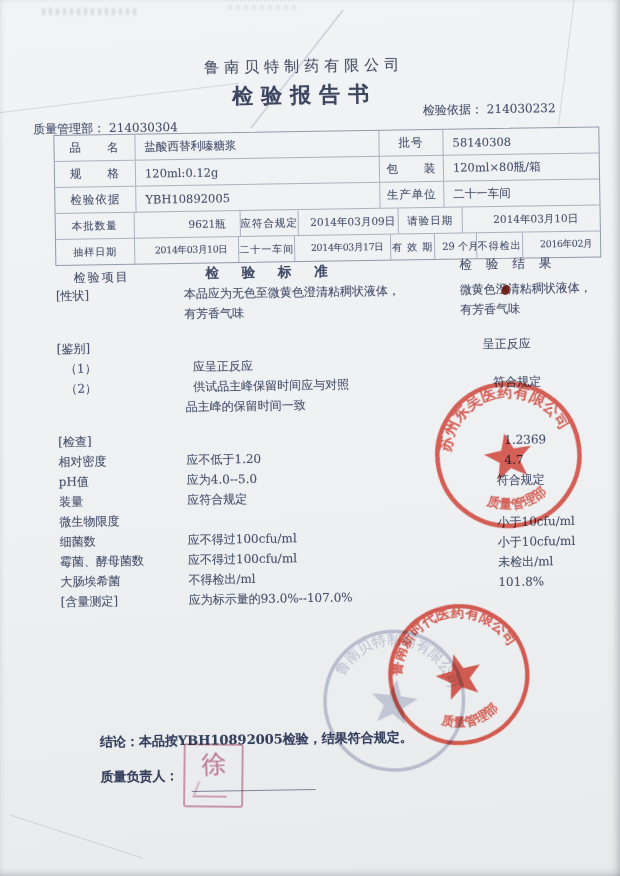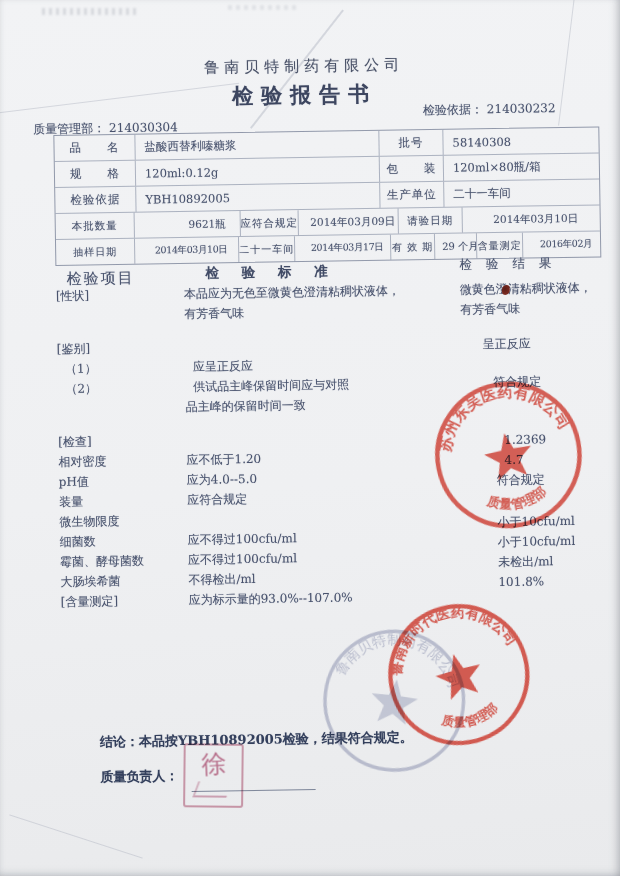--- a/index.html
+++ b/index.html
@@ -40,21 +40,21 @@
   .cols-a{grid-template-columns:80px 244px 64px 1fr;}
   .cols-b{grid-template-columns:78px 106px 58px 100px 64px 1fr;font-size:10.5px;}
   .cols-c{grid-template-columns:78px 104px 56px 96px 44px 42px 46px 1fr;font-size:10px;}
   .lbl{justify-content:center;letter-spacing:1px;}
   .val{padding-left:9px;}
   .val-r{justify-content:flex-end;padding-right:14px;}
   .val-c{justify-content:center;}
   .tight{letter-spacing:-0.4px;font-size:9.5px;}
 
   
-  .col-item{position:absolute;left:69px;top:266px;font-size:15px;letter-spacing:2px;}
+  .col-item{position:absolute;left:76px;top:266px;font-size:12px;letter-spacing:2px;}
   .col-std{position:absolute;left:208px;top:263px;font-size:13.5px;font-weight:600;letter-spacing:9px;color:#414b66;}
   .col-res{position:absolute;left:462px;top:259px;font-size:12.5px;letter-spacing:5px;}
 
   
   .lines{position:absolute;left:58px;top:282px;width:552px;font-size:12px;}
   .line{display:flex;min-height:20px;line-height:20px;}
   .line.gap{margin-top:13px;}
   .c-item{width:128px;flex:none;}
   .c-item.ind{padding-left:8px;}
   .c-std{width:276px;flex:none;}
@@ -149,21 +149,21 @@
         <div class="lbl">请验日期</div>
         <div class="val val-c">2014年03月10日</div>
       </div>
       <div class="trow cols-c">
         <div class="lbl">抽样日期</div>
         <div class="val val-c tight">2014年03月10日</div>
         <div class="lbl">二十一车间</div>
         <div class="val val-c tight">2014年03月17日</div>
         <div class="lbl">有 效 期</div>
         <div class="val val-c">29 个月</div>
-        <div class="lbl">含量测定</div>
+        <div class="lbl">不得检出</div>
         <div class="val val-c tight">2016年02月</div>
       </div>
     </div>
 
     <div class="col-item txt">检验项目</div>
     <div class="col-std txt">检 验 标 准</div>
     <div class="col-res txt">检 验 结 果</div>
 
     <div class="lines">
       <div class="line">

